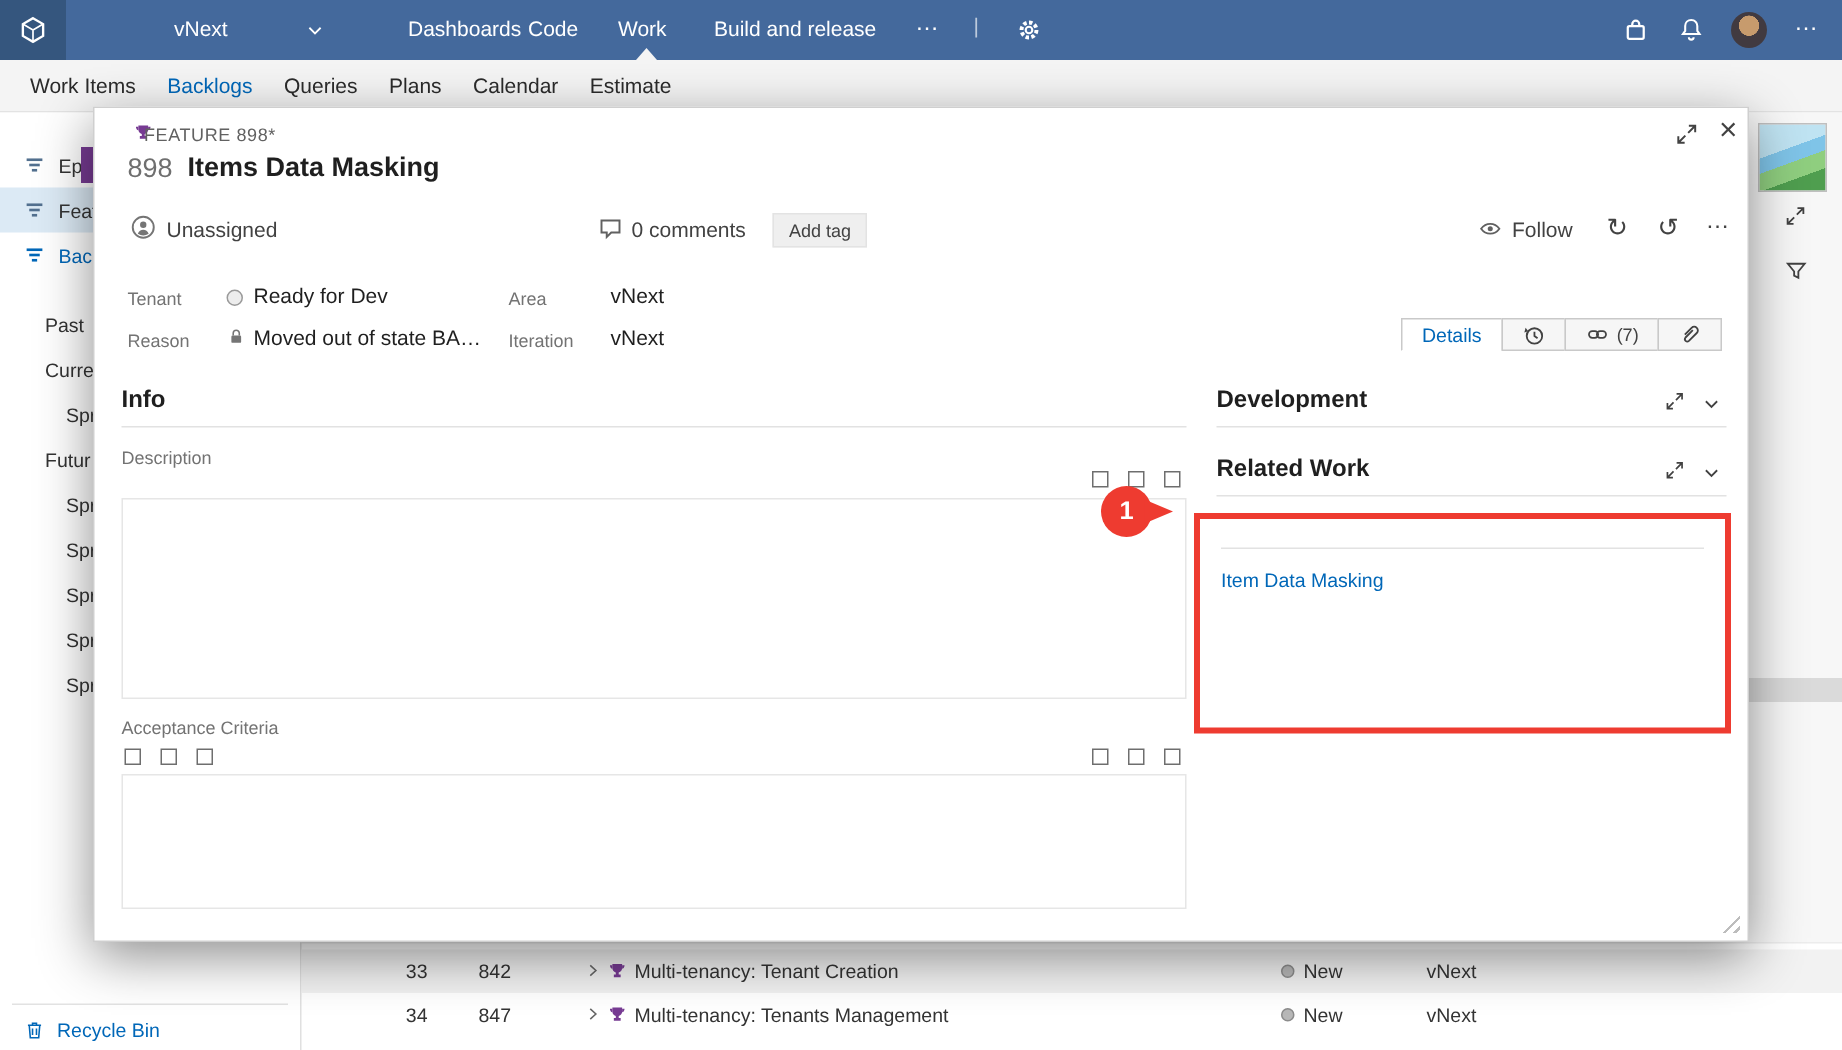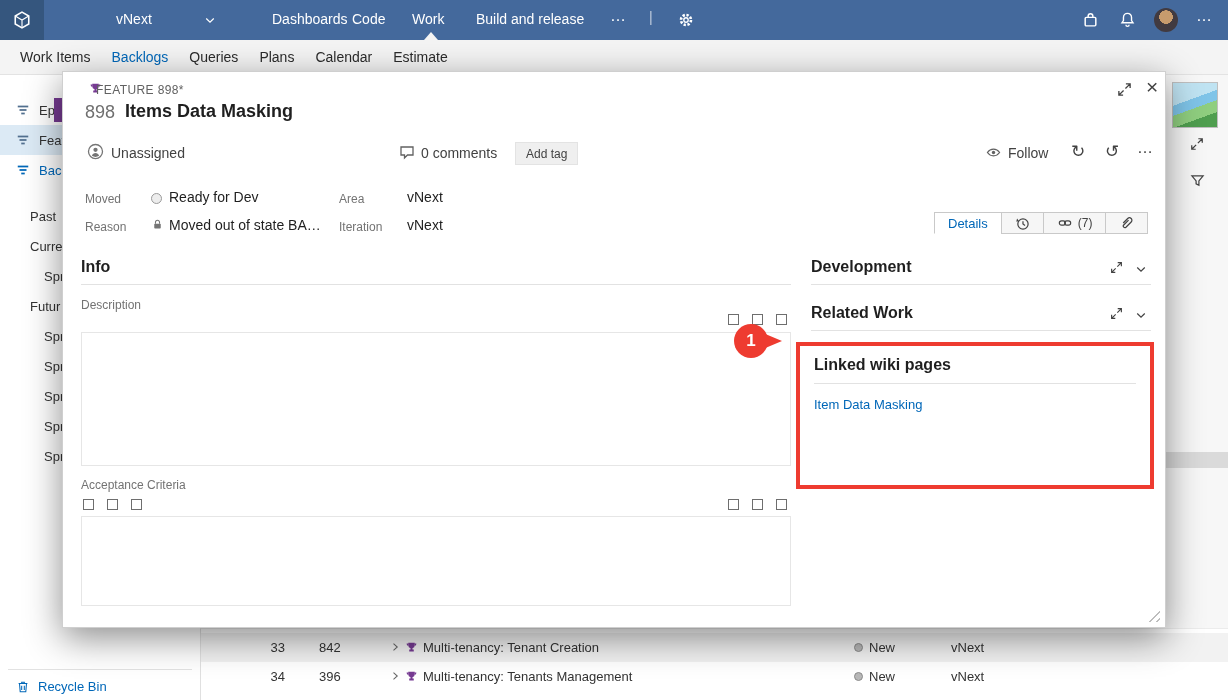--- a/index.html
+++ b/index.html
@@ -244,21 +244,21 @@
           <path d="M2 3h2v3C2.9 5.7 2 4.6 2 3zm12 0h-2v3c1.1-.3 2-1.4 2-3z"></path>
         </svg>
       </span>
     <span class="gcell" style="left:222px">Multi-tenancy: Tenant Creation</span>
     <span class="gdot" style="left:653px"></span>
     <span class="gcell" style="left:668px">New</span>
     <span class="gcell" style="left:750px">vNext</span>
   </div>
   <div class="grow" style="top:33px">
     <span class="gcell" style="left:58px;width:26px;text-align:right">34</span>
-    <span class="gcell" style="left:118px">396</span>
+    <span class="gcell" style="left:118px">847</span>
     <span class="gico" style="left:188px">
         <svg width="12" height="12" viewBox="0 0 16 16">
           <path d="M6 3.5L11 8l-5 4.5" fill="none" stroke="#666" stroke-width="1.4"></path>
         </svg>
       </span>
     <span class="gico" style="left:204px">
         <svg width="13" height="13" viewBox="0 0 16 16" fill="#773b93">
           <path d="M4 2h8v3.2A4 4 0 019.2 9v1.6h1.6V13H5.2v-2.4h1.6V9A4 4 0 014 5.2z"></path>
           <path d="M2 3h2v3C2.9 5.7 2 4.6 2 3zm12 0h-2v3c1.1-.3 2-1.4 2-3z"></path>
         </svg>
@@ -310,21 +310,21 @@
     <svg width="17" height="15" viewBox="0 0 16 16">
         <path d="M1.5 8S4 4.5 8 4.5 14.5 8 14.5 8 12 11.5 8 11.5 1.5 8 1.5 8z" fill="none" stroke="#616161" stroke-width="1.3"></path>
         <circle cx="8" cy="8" r="1.8" fill="#616161"></circle>
       </svg>
   </span>
   <span class="tb-text" style="left:945px;top:73px">Follow</span>
   <span class="glyphbtn" style="left:1008px;top:71px">↻</span>
   <span class="glyphbtn" style="left:1042px;top:71px">↺</span>
   <span class="glyphbtn" style="left:1074px;top:68px;font-size:16px;letter-spacing:1px">…</span>
 
-  <span class="flabel" style="left:22px;top:120px">Moved</span>
+  <span class="flabel" style="left:22px;top:120px">Tenant</span>
   <span class="statedot"></span>
   <span class="fvalue" style="left:106px;top:117px">Ready for Dev</span>
   <span class="flabel" style="left:276px;top:120px">Area</span>
   <span class="fvalue" style="left:344px;top:117px">vNext</span>
 
   <span class="flabel" style="left:22px;top:148px">Reason</span>
   <span class="d-icon" style="left:88px;top:146px">
     <svg width="13" height="13" viewBox="0 0 16 16">
         <rect x="4" y="7" width="8" height="6" rx="1" fill="#757575"></rect>
         <path d="M5.5 7V5.2a2.5 2.5 0 015 0V7" fill="none" stroke="#757575" stroke-width="1.3"></path>
@@ -408,21 +408,20 @@
       </span>
     <span class="rc-ico" style="right:4px;top:55px">
         <svg width="12" height="12" viewBox="0 0 16 16">
           <path d="M3 6l5 5 5-5" fill="none" stroke="currentColor" stroke-width="1.6"></path>
         </svg>
       </span>
     <hr class="hr" style="top:76px">
   </div>
 
   <div class="wikibox">
-    <div class="wh">Linked wiki pages</div>
     <hr class="whr">
     <span class="wikilink">Item Data Masking</span>
   </div>
 
   <div class="badge">
     <span class="circ">1</span>
     <span class="tail"></span>
   </div>
 
   <div class="grip"></div>

